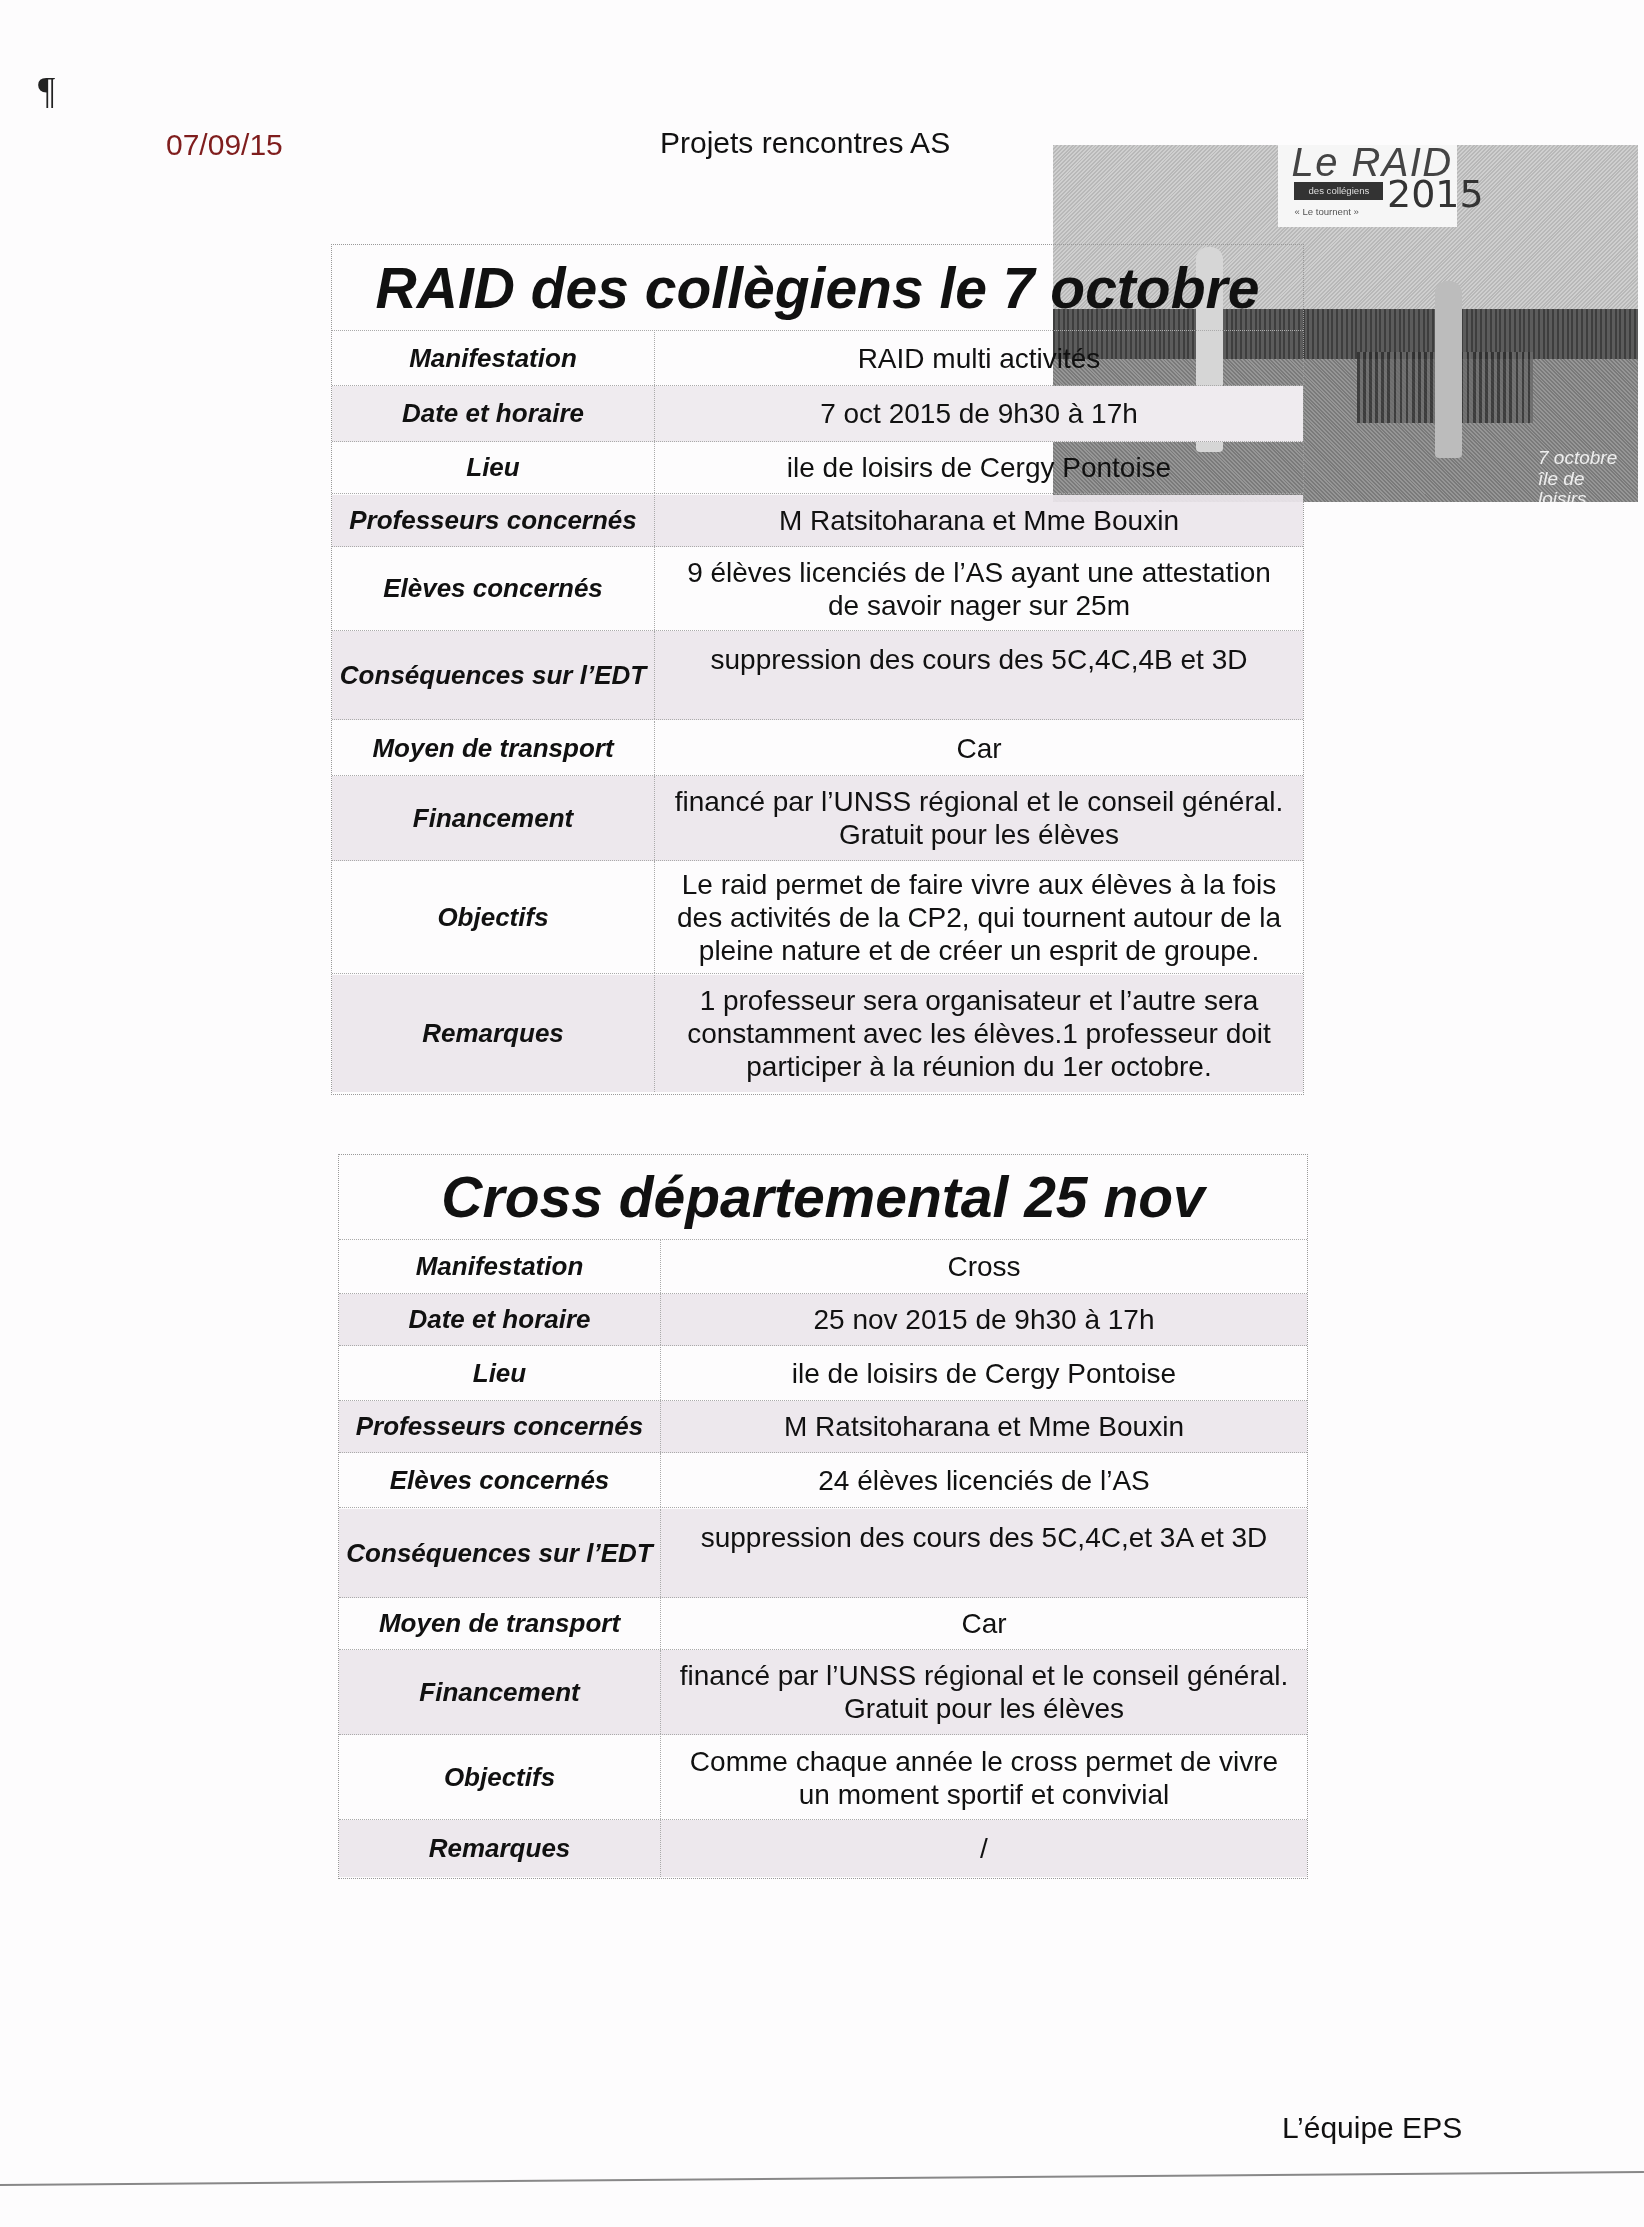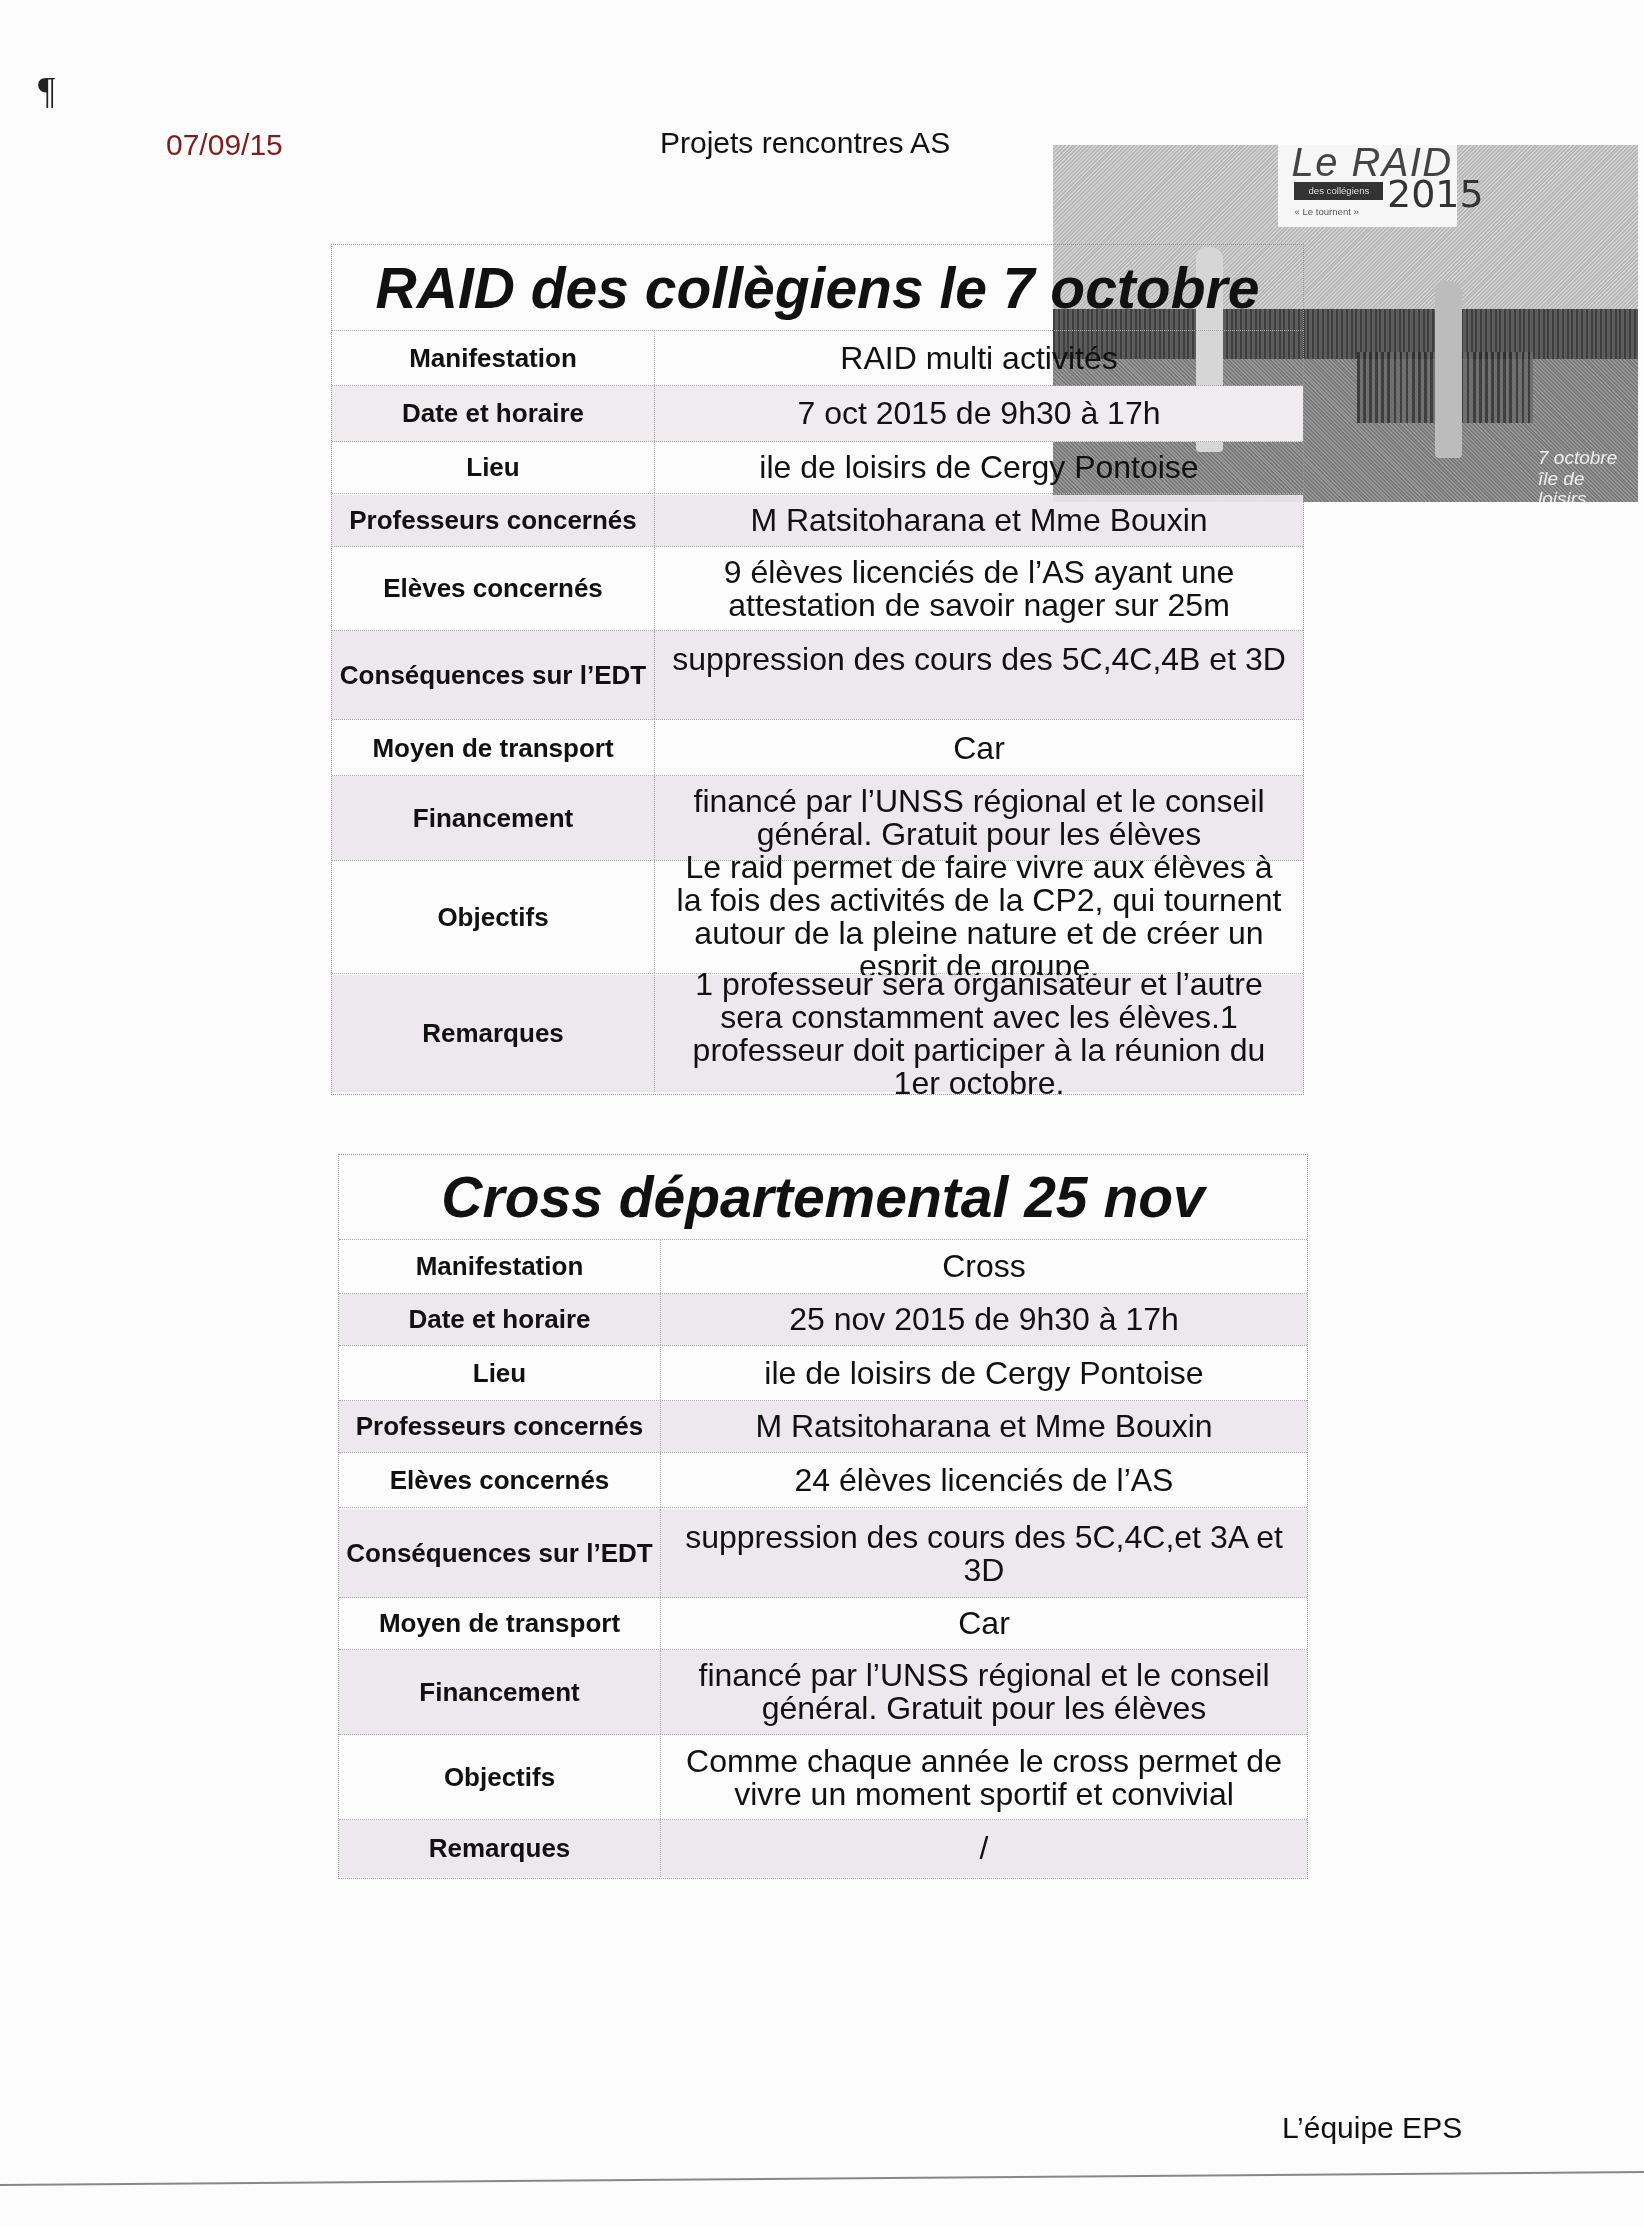--- a/index.html
+++ b/index.html
@@ -49,25 +49,25 @@
   }
   .row {
     position:absolute; left:0; right:0; border-bottom:1.4px dotted #aaa;
     display:flex;
   }
   .row.shade { background:rgba(235,230,236,0.92); }
   .row.white { background:rgba(253,252,253,0.0); }
   .cell-label {
     flex:0 0 auto; display:flex; align-items:center; justify-content:center;
     text-align:left; font-weight:bold; font-size:26px; line-height:33px;
-    border-right:1.4px dotted #aaa; box-sizing:border-box; padding:0 5.5px;
+    border-right:1.4px dotted #aaa; box-sizing:border-box; padding:0 5.5px;font-style:italic;
   }
   .cell-value {
     flex:1 1 auto; display:flex; align-items:center; justify-content:center;
-    text-align:center; font-size:32px; line-height:33px; padding:0 16.4px; box-sizing:border-box;
+    text-align:center; font-size:28px; line-height:33px; padding:0 16.4px; box-sizing:border-box;
   }
   .cell-value.top { align-items:flex-start; padding-top:12.3px; }
   .footer-sign { left:1282px; top:2111px; font-size:30px; color:#111; }
   .page-edge { left:0; top:2184px; width:1644px; height:2px; background:#555; transform:rotate(-0.45deg); transform-origin:0 0; opacity:.7; }
 </style>
 </head>
 <body>
 
 <div class="abs pilcrow">¶</div>
 <div class="abs hdr-date">07/09/15</div>

